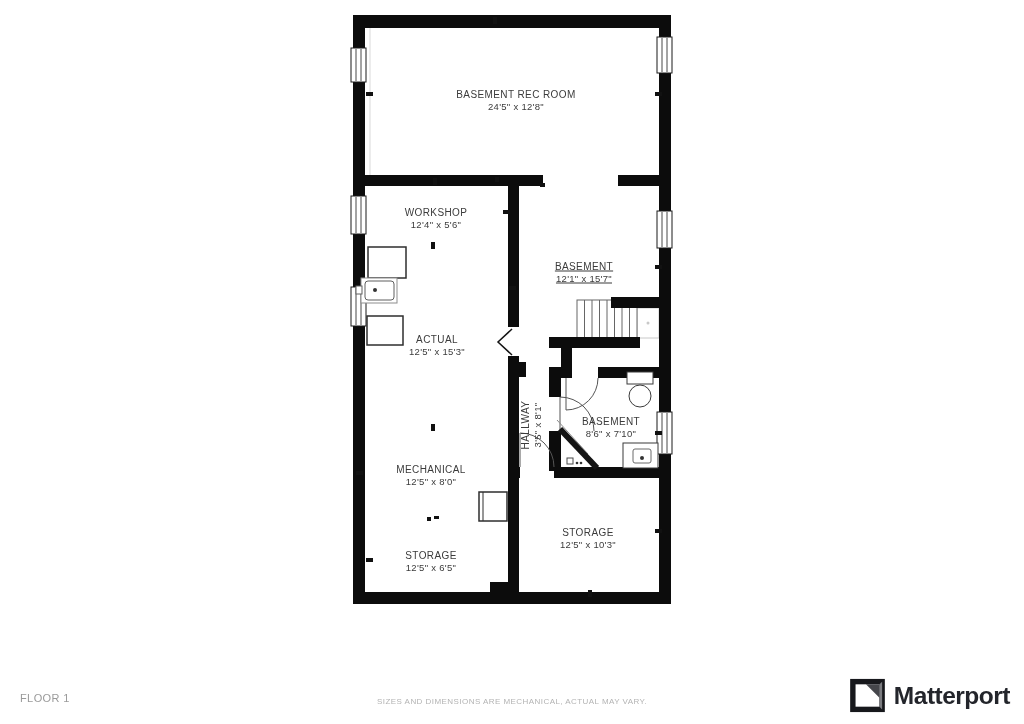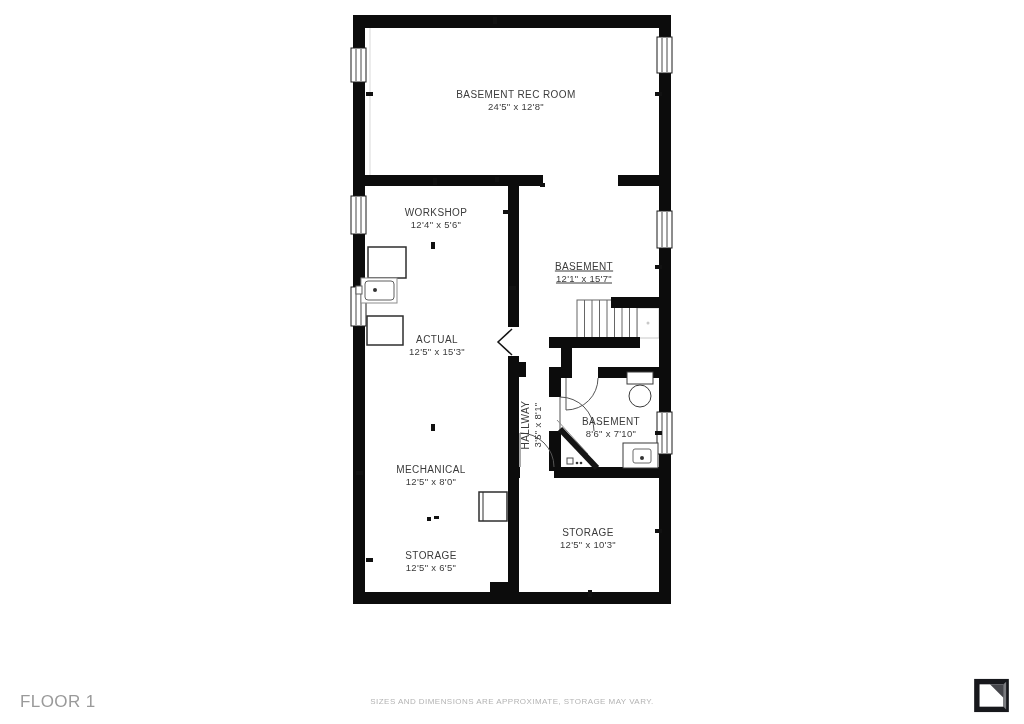--- a/index.html
+++ b/index.html
@@ -9,21 +9,21 @@
   }
   #plan-svg { position:absolute; left:0; top:0; }
   #plan-labels { position:absolute; left:0; top:0; width:100%; height:100%; pointer-events:none;padding-left:27px; }
   .room-label {
     position:absolute; text-align:center; color:#3b3b3b; white-space:nowrap;
     transform:translate(-50%,-50%); line-height:11px;
   }
   .room-name { font-size:10px; letter-spacing:.4px; }
   .room-dims { font-size:9.5px; letter-spacing:.3px; margin-top:1px; }
   .footer-floor {
-    position:absolute; left:20px; top:692px; font-size:17px; color:#9a9a9a; letter-spacing:.4px;
+    position:absolute; left:20px; top:692px; font-size:11px; color:#9a9a9a; letter-spacing:.4px;
   }
   .footer-disclaimer {
     position:absolute; left:0; right:0; top:697px; text-align:center;
     font-size:8px; color:#b3b3b3; letter-spacing:.45px;
   }
   .brand { position:absolute; right:14px; top:677px; display:flex; align-items:center; }
   .brand-word {
     font-size:24.5px; font-weight:bold; color:#23252b; margin-left:8px; letter-spacing:-.5px;
   }
 </style>
@@ -160,23 +160,24 @@
         <div class="room-dims">12'5" x 6'5"</div>
       </div>
       <div class="room-label" style="left: 588px; top: 538px;">
         <div class="room-name">STORAGE</div>
         <div class="room-dims">12'5" x 10'3"</div>
       </div>
     </div>
 
   <div class="footer-floor">FLOOR 1</div>
 
-  <div class="footer-disclaimer">SIZES AND DIMENSIONS ARE APPROXIMATE, STORAGE MAY VARY.</div>
+  <div class="footer-disclaimer">SIZES AND DIMENSIONS ARE MECHANICAL, ACTUAL MAY VARY.</div>
 
   <div class="brand">
     <svg class="brand-icon" width="37" height="37" viewBox="0 0 48 48">
       <rect x="5" y="6" width="38" height="36" fill="none" stroke="#17181c" stroke-width="7"></rect>
       <polygon points="39.5,9.5 43,6 43,42 39.5,38.5" fill="#7b7c80"></polygon>
       <polygon points="22,9.5 39.5,9.5 39.5,27" fill="#45464b"></polygon>
     </svg>
+    <span class="brand-word">Matterport</span>
   </div>
 
 </div>
 
 </body></html>

